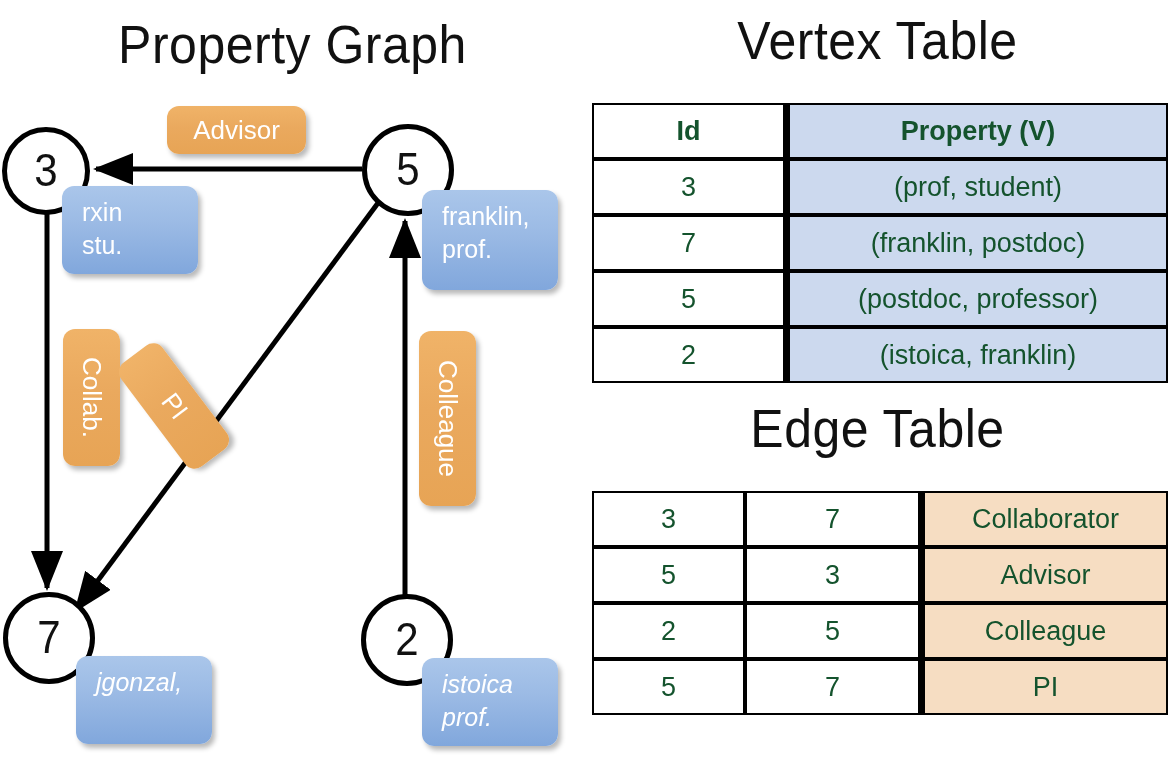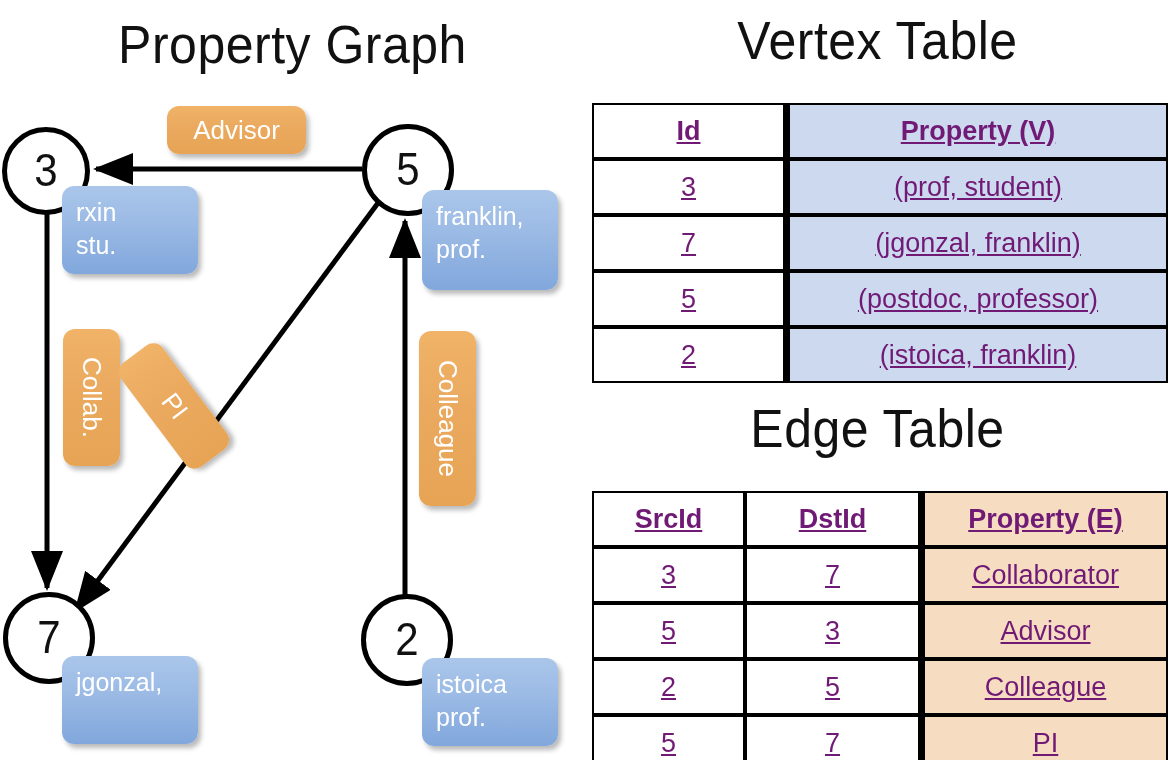--- a/index.html
+++ b/index.html
@@ -68,21 +68,21 @@
   .prop-box {
     position: absolute;
     border-radius: 12px;
     background: linear-gradient(to bottom, #aac6ea 0%, #9cbbe5 40%, #81a7dc 100%);
     box-shadow: 3px 4px 5px rgba(0,0,0,0.28);
     color: #ffffff;
     font-family: "Liberation Sans", sans-serif;
     font-weight: 400;
     font-size: 25px;
     line-height: 1.32;
-    padding: 10px 0 0 14px;
+    padding: 10px 0 0 20px;
     box-sizing: border-box;
     z-index: 4;
   }
 
   
   .edge-box {
     position: absolute;
     border-radius: 12px;
     background: linear-gradient(to bottom, #f0b368 0%, #eaa95e 45%, #e7a455 100%);
     box-shadow: 3px 4px 5px rgba(0,0,0,0.28);
@@ -114,25 +114,24 @@
     border-spacing: 0;
     table-layout: fixed;
   }
   .data-table td {
     border: 2px solid #000;
     text-align: center;
     vertical-align: middle;
     font-family: "Liberation Sans", sans-serif;
     font-weight: 300;
     font-size: 27px;
-    color: #701a75;
+    color: #14532d;
     height: 52px;
     padding: 0;
     background: #ffffff;
-    text-decoration: underline;
   }
   .data-table td.hdr {
     font-weight: 700;
     font-size: 27px;
   }
   .data-table td.sep-left {
     border-left-width: 5px;
     margin-top: 15px;
   }
   td.v-prop { background: #ccd9ee; }
@@ -187,25 +186,25 @@
   <div class="prop-box" style="left:62px; top:186px; width:136px; height:88px;">
     <div>rxin</div>
     <div>stu.</div>
   </div>
 
   <div class="prop-box" style="left:422px; top:190px; width:136px; height:100px;">
     <div>franklin,</div>
     <div>prof.</div>
   </div>
 
-  <div class="prop-box" style="left:62px; top:656px; width:136px; height:88px;">
+  <div class="prop-box" style="left:76px; top:656px; width:136px; height:88px;font-style:italic;">
     <div>jgonzal,</div>
   </div>
 
-  <div class="prop-box" style="left:422px; top:658px; width:136px; height:88px;">
+  <div class="prop-box" style="left:422px; top:658px; width:136px; height:88px;font-style:italic;">
     <div>istoica</div>
     <div>prof.</div>
   </div>
 
   <div class="edge-box" style="left:167px; top:106px; width:139px; height:48px;">
     <span>Advisor</span>
   </div>
 
   <div class="edge-box" style="left:63px; top:329px; width:57px; height:137px;">
     <span class="vtext">Collab.</span>
@@ -230,46 +229,41 @@
     <tr>
       <td class="hdr">Id</td>
       <td class="hdr v-prop sep-left">Property (V)</td>
     </tr>
     <tr>
       <td>3</td>
       <td class="v-prop sep-left">(prof, student)</td>
     </tr>
     <tr>
       <td>7</td>
-      <td class="v-prop sep-left">(jgonzal, franklin)</td>
+      <td class="v-prop sep-left">(franklin, postdoc)</td>
     </tr>
     <tr>
       <td>5</td>
       <td class="v-prop sep-left">(postdoc, professor)</td>
     </tr>
     <tr>
       <td>2</td>
       <td class="v-prop sep-left">(istoica, franklin)</td>
     </tr>
   </tbody>
 </table>
 
 <table class="data-table" id="edge-table">
   <colgroup>
       <col style="width:153px">
       <col style="width:175px">
       <col style="width:248px">
     </colgroup>
   <tbody>
     <tr>
-      <td class="hdr">SrcId</td>
-      <td class="hdr">DstId</td>
-      <td class="hdr e-prop sep-left">Property (E)</td>
-    </tr>
-    <tr>
       <td>3</td>
       <td>7</td>
       <td class="e-prop sep-left">Collaborator</td>
     </tr>
     <tr>
       <td>5</td>
       <td>3</td>
       <td class="e-prop sep-left">Advisor</td>
     </tr>
     <tr>

